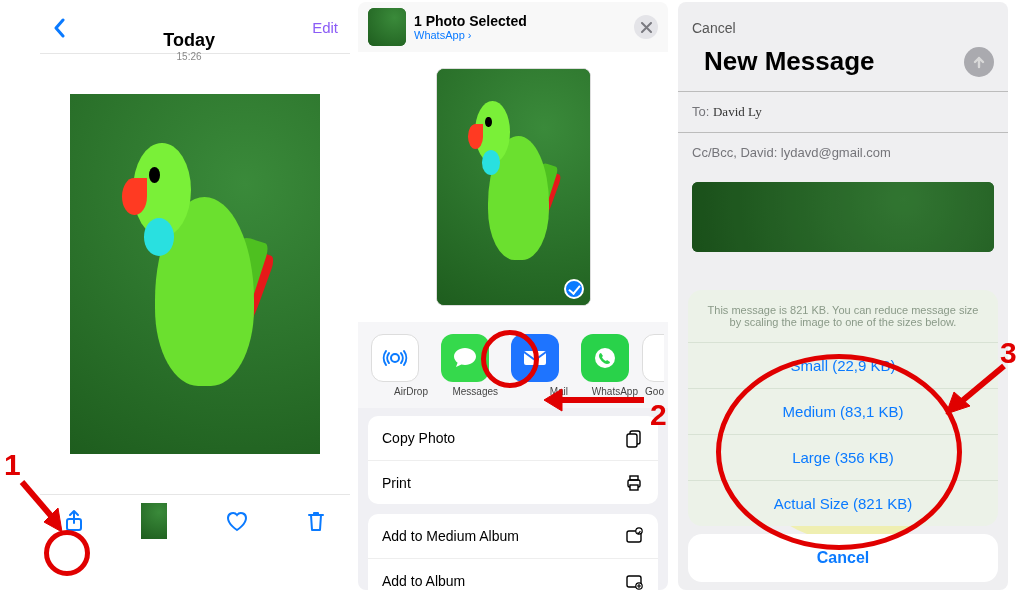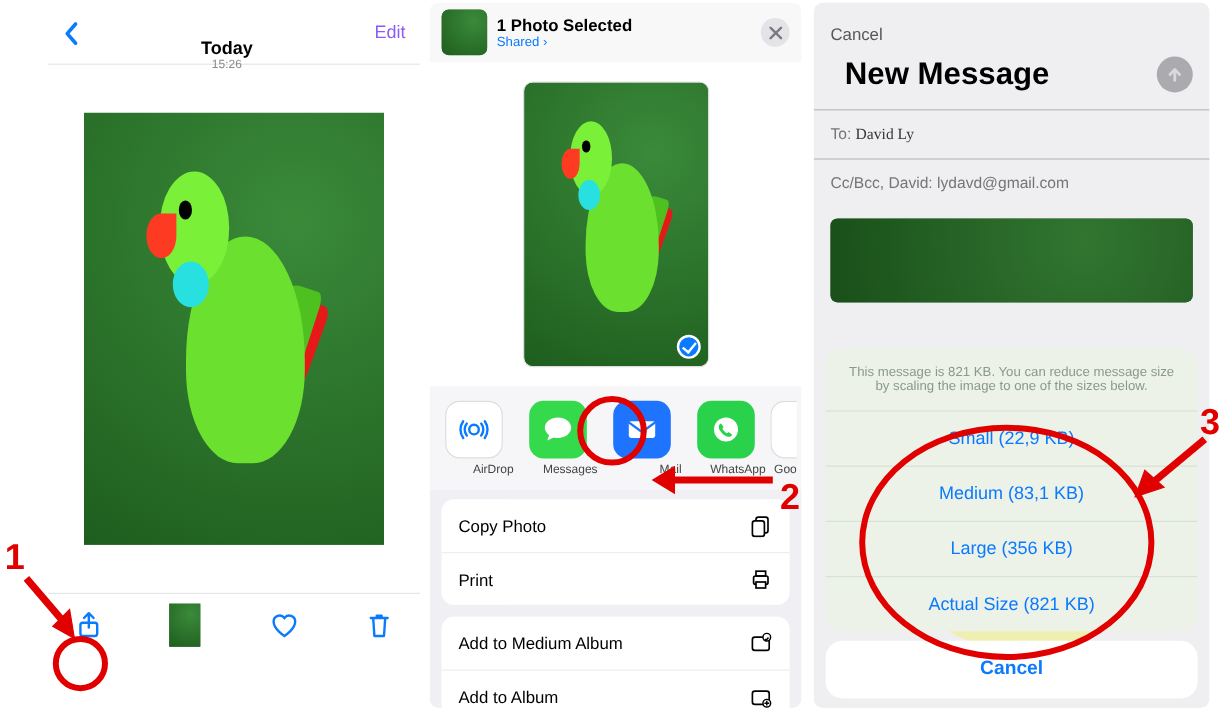--- a/index.html
+++ b/index.html
@@ -5,21 +5,21 @@
   * { box-sizing: border-box; margin: 0; padding: 0; font-family: -apple-system, "Helvetica Neue", Arial, sans-serif; }
   body { width: 1024px; height: 592px; background: #fff; position: relative; overflow: hidden; }
   .panel { position: absolute; top: 2px; bottom: 2px; border-radius: 8px; overflow: hidden; background: #fff; }
   .p1 { left: 40px;  width: 310px; }
   .p2 { left: 358px; width: 310px; }
   .p3 { left: 678px; width: 330px; }
 
   
   .nav1 { height: 52px; display: flex; align-items: center; justify-content: space-between; padding: 0 12px; border-bottom: 1px solid #e6e6e6; }
   .nav1 .title { text-align: center; flex: 1; }
-  .nav1 .title .t { font-size: 15px; font-weight: 600; margin-top: 36px; }
+  .nav1 .title .t { font-size: 18px; font-weight: 600; margin-top: 36px; }
   .nav1 .title .s { font-size: 10px; color: #888; }
   .blue  { color: #8b5cf6; }
   .btn-text { font-size: 15px; }
   .photo-area { height: 440px; display: flex; align-items: center; justify-content: center; }
   .photo { width: 250px; height: 360px; background: #2a6b2a; position: relative; overflow: hidden; }
   .bar1 { height: 52px; display:flex; align-items:center; justify-content:space-between; padding: 0 24px; border-top:1px solid #e6e6e6; }
   .bar1 .thumb { width: 26px; height: 36px; background:#2a6b2a; position:relative; overflow:hidden; }
   .ico  { display:inline-flex; }
   svg   { display:block; }
 
@@ -137,21 +137,21 @@
   </div>
 </div>
 
 <div class="panel p2">
   <div class="share-hdr">
     <div class="thumb2">
         <div class="bg-blur1"></div>
       </div>
     <div class="txt">
       <div class="t">1 Photo Selected</div>
-      <div class="o">Shared ›</div>
+      <div class="o">WhatsApp ›</div>
     </div>
     <div class="close-x">
       <svg width="11" height="11" viewBox="0 0 11 11">
           <path d="M1 1l9 9M10 1l-9 9" stroke="#7a7a80" stroke-width="2" stroke-linecap="round"></path>
         </svg>
     </div>
   </div>
 
   <div class="preview">
     <div class="photo">

